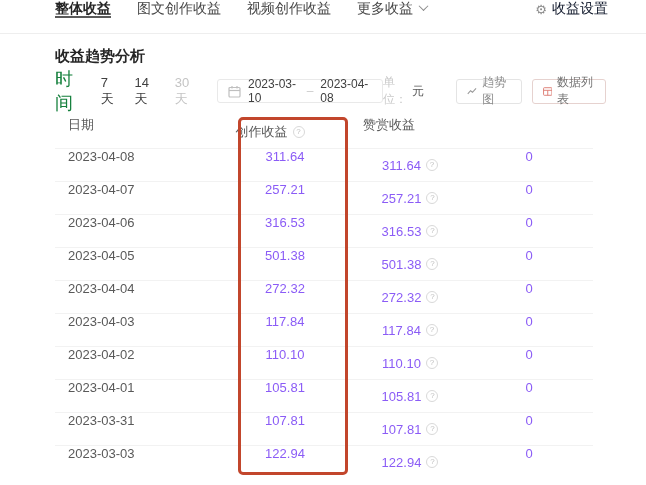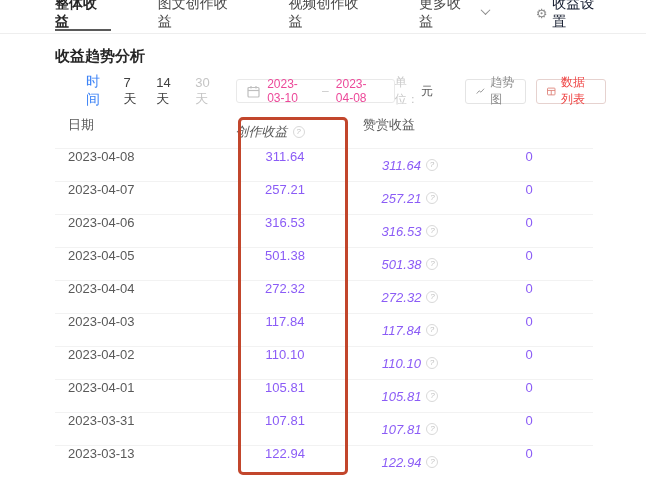--- a/index.html
+++ b/index.html
@@ -1,71 +1,71 @@
 <!DOCTYPE html>
 <html><head>
 <meta charset="utf-8">
 <style>
   * { margin:0; padding:0; box-sizing:border-box; }
   html,body { width:646px; height:485px; background:#fff; overflow:hidden;
     font-family:"Liberation Sans","DejaVu Sans",sans-serif; }
 
   
-  .tabbar { display:flex; align-items:center; height:34px; padding:0 38px 8px 55px;
-    border-bottom:1px solid #eeeeee;gap:21px; }
+  .tabbar { display:flex; align-items:flex-start; height:34px; padding:0 38px 8px 55px;
+    border-bottom:1px solid #eeeeee; }
   .tab { display:flex; align-items:center; margin-right:26px; font-size:14px;
     color:#474747; cursor:pointer; position:relative; }
   .tab.active { color:#262626; font-weight:bold; }
   .tab.active::after { content:""; position:absolute; left:0; right:0; bottom:0;
     height:2px; background:#5a5a5a; }
   .caret { width:7px; height:7px; border-right:1.5px solid #8c8c8c;
     border-bottom:1.5px solid #8c8c8c; transform:rotate(45deg) translate(-1px,-1px);
     margin-left:7px; margin-top:-3px; }
   .settings { margin-left:auto; display:flex; align-items:center; font-size:14px;
     color:#0f172a; cursor:pointer; }
   .gear::before { content:"⚙"; font-size:13px; margin-right:5px; color:#8c8c8c; }
 
   
   .content { padding-left:55px; padding-right:40px; }
   .section-title { font-size:15px; font-weight:bold; color:#262626; margin-top:13px; }
 
   
   .filter-row { display:flex; align-items:center; margin-top:12px; height:26px; }
-  .time-label { font-size:14px; color:#3b82f6; margin-right:14px;margin-left:31px; }
+  .time-label { font-size:18px; color:#15803d; margin-right:14px; }
   .range-option { font-size:13px; color:#404040; margin-right:16px; cursor:pointer; }
   .range-option.dim { color:#c4c4c4; }
   .datepicker { display:flex; align-items:center; height:24px; padding:0 10px;
     border:1px solid #e9e9e9; border-radius:3px; background:#fff; margin-left:2px;
     cursor:pointer; }
   .cal-icon { margin-right:7px; display:inline-flex; }
-  .date-text { font-size:12px; color:#ec4899; }
+  .date-text { font-size:12px; color:#404040; }
   .date-sep { font-size:12px; color:#cccccc; margin:0 7px; }
   .right-group { margin-left:auto; display:flex; align-items:center; }
   .unit-label { font-size:12px; color:#c9c9c9; }
   .unit-value { font-size:12px; color:#595959; margin-right:22px; }
   .btn { display:flex; align-items:center; height:25px; padding:0 10px;
     border:1px solid #e4e4e4; border-radius:3px; background:#fff; font-size:12px;
     color:#8c8c8c; cursor:pointer; margin-left:10px;font-family:Liberation Mono, monospace; }
   .btn svg { margin-right:5px; }
-  .btn.active-red { color:#ef4444; border-color:#e6d2cf; }
+  .btn.active-red { color:#737373; border-color:#e6d2cf; }
 
   
   .table-wrap { position:relative; margin-top:12px; width:538px; }
   .thead, .tr { display:flex; }
   .thead { height:32px; }
   .tr { height:33px; border-top:1px solid #f2f2f2; }
   .th, .td { font-size:13px; }
   .col-date { width:160px; text-align:left; padding-left:13px; }
   .col-total { width:140px; text-align:center; }
   .col-creation { width:110px; text-align:center; }
   .col-reward { width:128px; text-align:center; }
   .th { color:#595959; }
   .td { color:#8b5cf6; }
   .td.col-date { color:#595959; }
-  .col-creation { display:flex; align-items:center; justify-content:center;font-style:italic; }
+  .col-creation { display:flex; align-items:center; justify-content:center; }
   .info-icon { display:inline-block; width:12px; height:12px; border:1px solid #d9d9d9;
     border-radius:50%; margin-left:5px; position:relative; flex:0 0 auto; }
   .info-icon::before { content:"?"; position:absolute; left:0; right:0; top:-1px;
     font-size:8px; color:#c0c0c0; text-align:center; line-height:12px; }
   .th-flex { display:flex; align-items:center; justify-content:center; }
 
   
   .highlight-box { position:absolute; left:183px; width:110px; top:1px;
     height:calc(100% - 4px); border:3px solid #c2462c; border-radius:5px;
     pointer-events:none; }
@@ -226,21 +226,21 @@
           <div class="td col-date">2023-03-31</div>
           <div class="td col-total">107.81</div>
           <div class="td col-creation">
             <span>107.81</span>
             <span class="info-icon"></span>
           </div>
           <div class="td col-reward">0</div>
         </div>
 
         <div class="tr">
-          <div class="td col-date">2023-03-13</div>
+          <div class="td col-date">2023-03-03</div>
           <div class="td col-total">122.94</div>
           <div class="td col-creation">
             <span>122.94</span>
             <span class="info-icon"></span>
           </div>
           <div class="td col-reward">0</div>
         </div>
       </div>
 
     <div class="highlight-box"></div>

